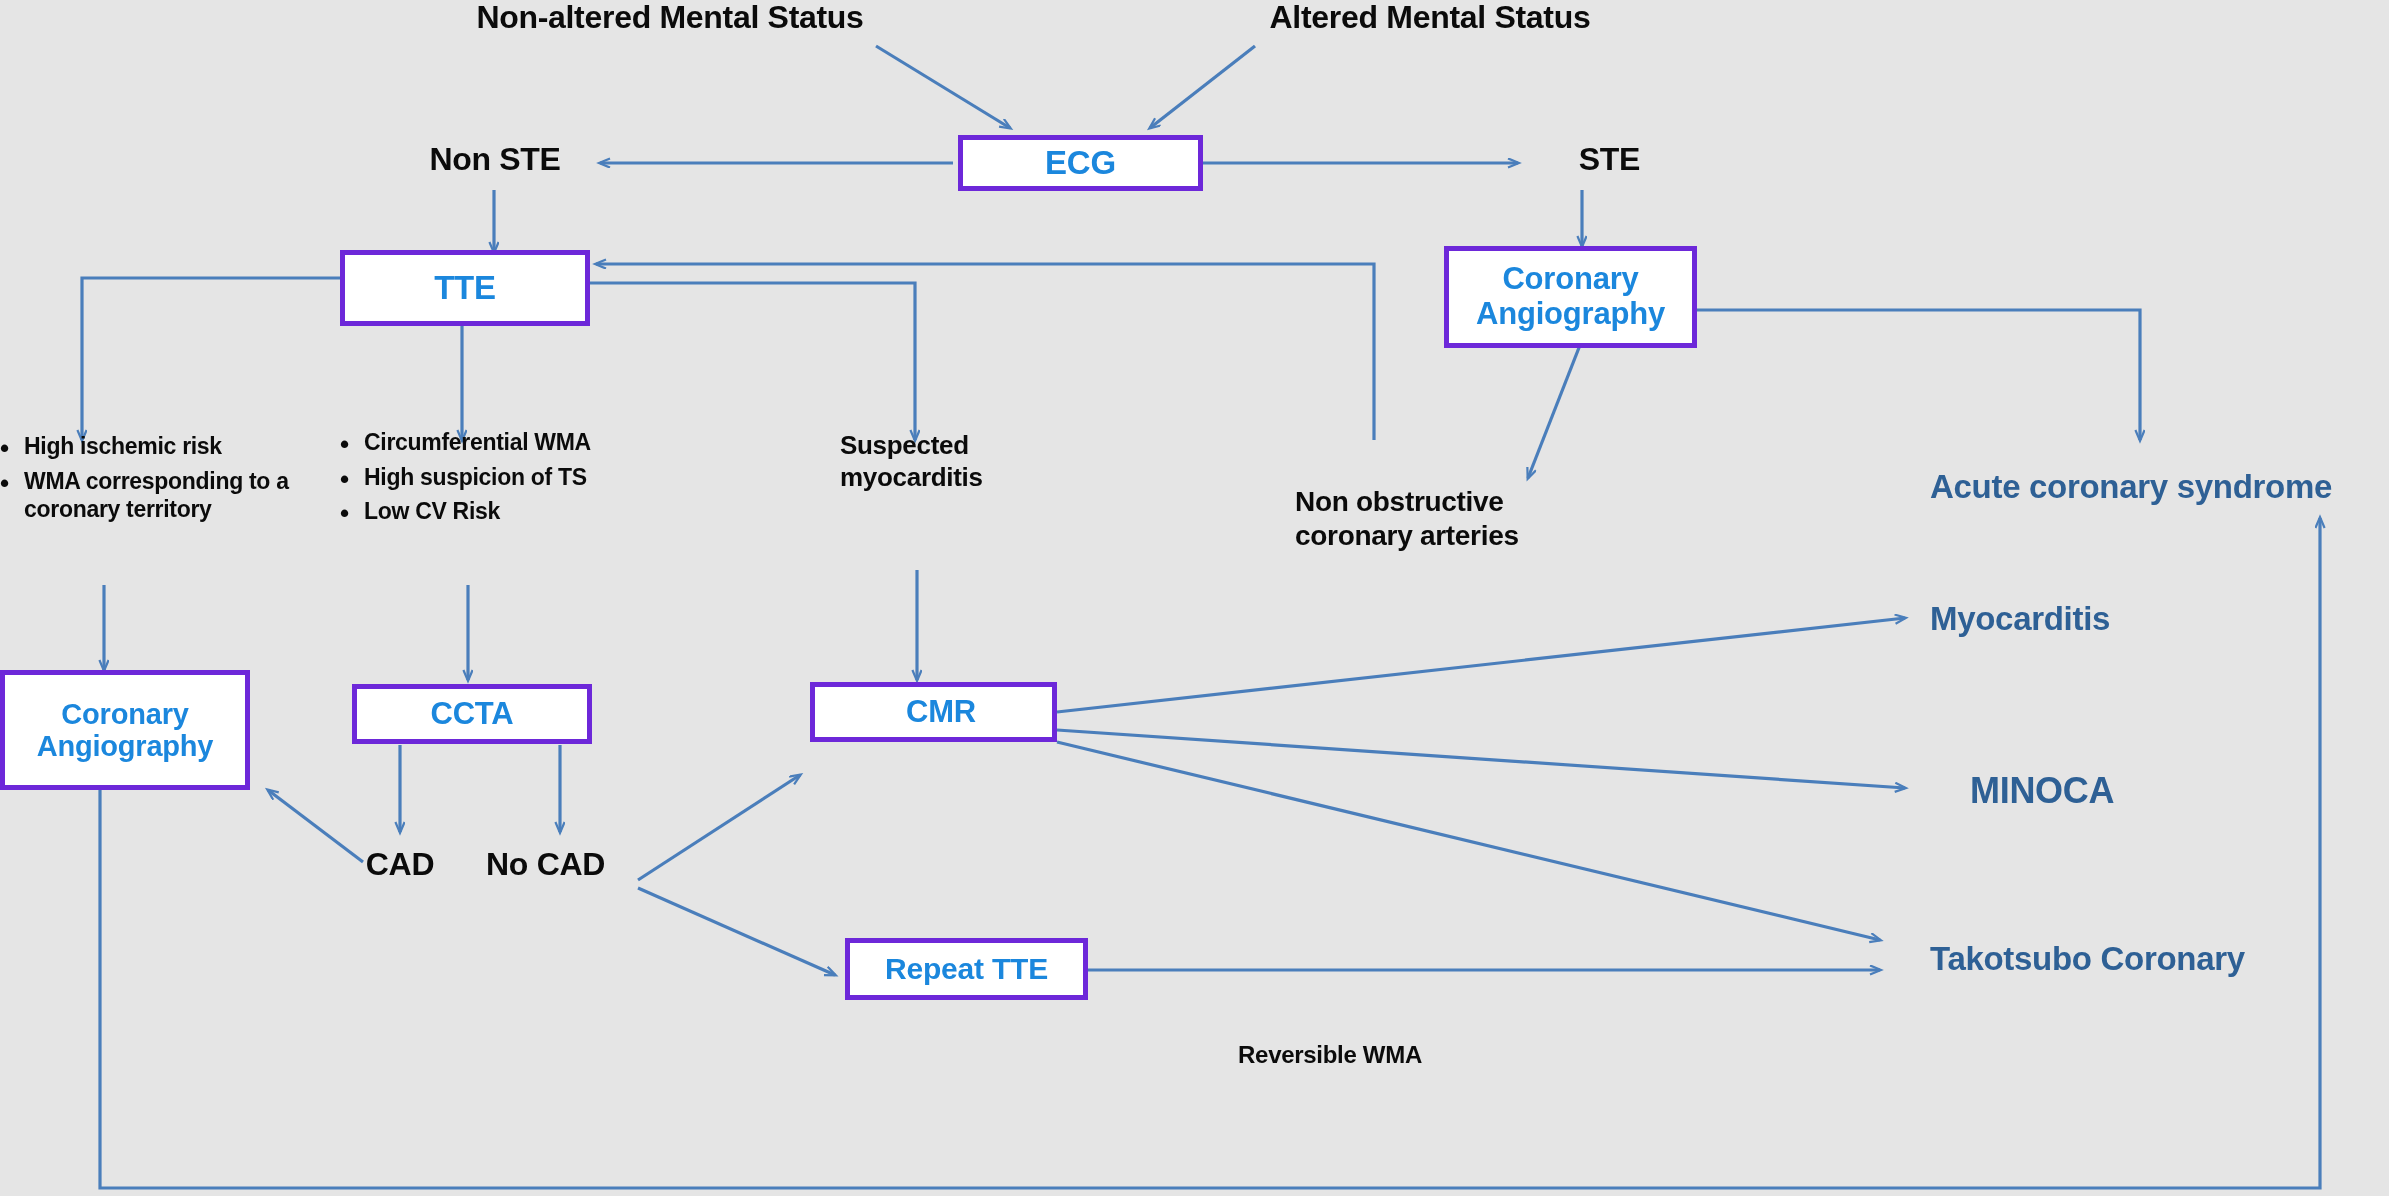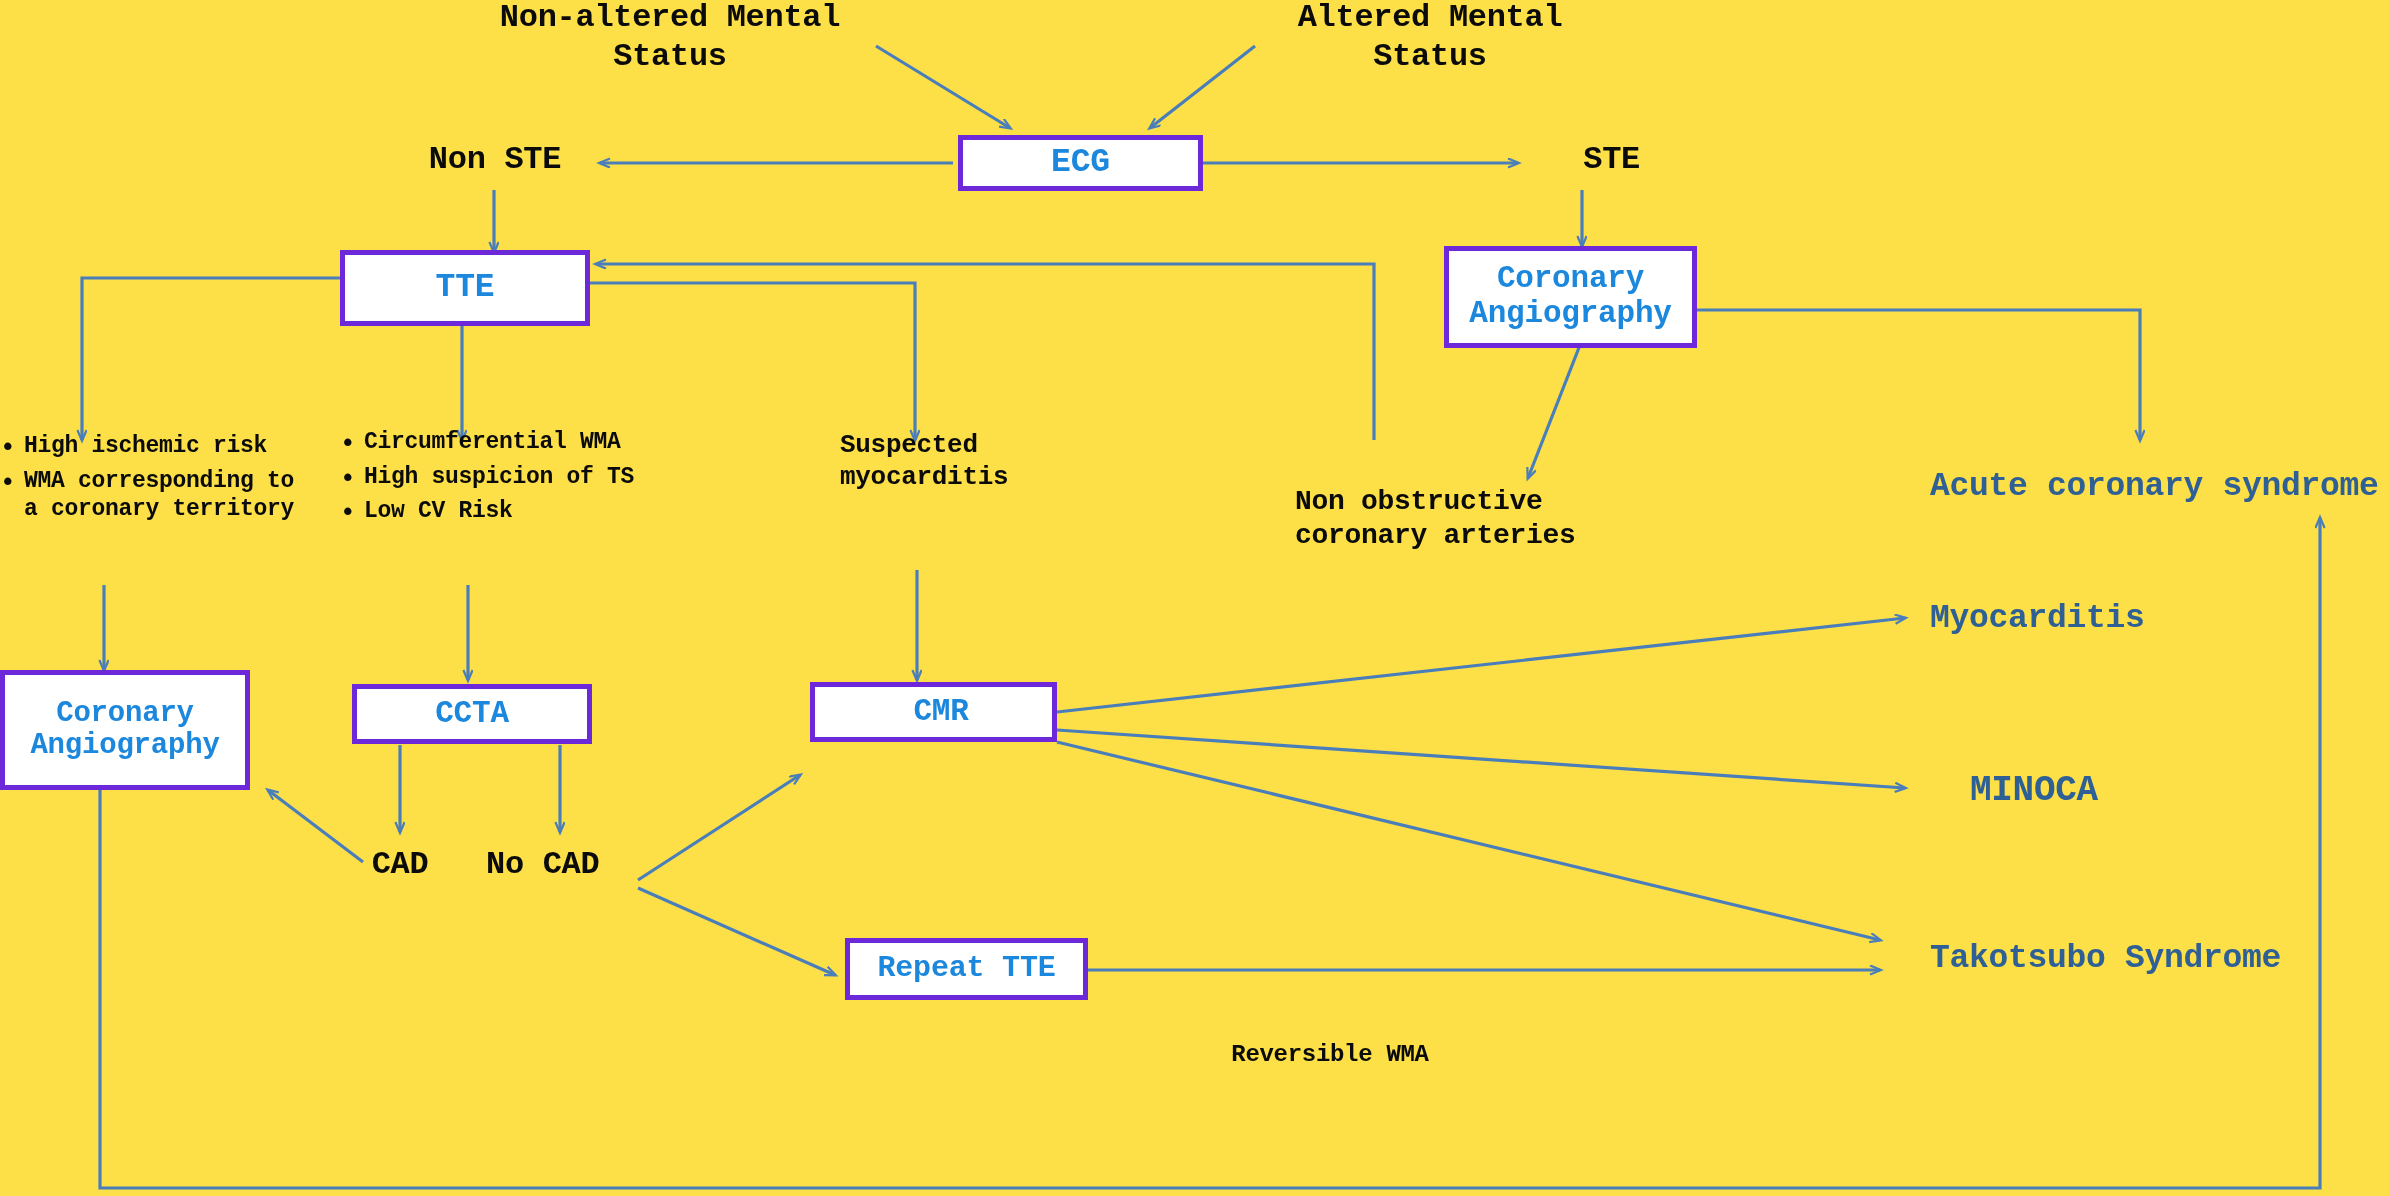--- a/index.html
+++ b/index.html
@@ -1,23 +1,22 @@
 <!DOCTYPE html>
 <html><head>
 <meta charset="utf-8">
 <style>
   html,body{margin:0;padding:0;background:#ffffff;}
   body{font-family:"Liberation Sans",sans-serif;}
   #canvas{
     position:relative;
     width:2389px;
     height:1196px;
-    background:#fde047;
+    background:#e5e5e5;
     overflow:hidden;
-    font-family:Liberation Mono, monospace;
   }
   #wires{position:absolute;left:0;top:0;width:2389px;height:1196px;}
   .node{position:absolute;box-sizing:border-box;}
 
   
   .box{
     border:5px solid #6d28d9;
     background:#ffffff;
     color:#1b87dd;
     font-weight:bold;
@@ -163,21 +162,21 @@
 
   <div class="node lbl" style="left:1295px;top:485px;width:320px;font-size:28px;text-align:left;">Non obstructive
 coronary arteries</div>
 
   <div class="node outcome" style="left:1930px;top:468px;font-size:33px;">Acute coronary syndrome</div>
 
   <div class="node outcome" style="left:1930px;top:600px;font-size:33px;">Myocarditis</div>
 
   <div class="node outcome" style="left:1970px;top:770px;font-size:36px;">MINOCA</div>
 
-  <div class="node outcome" style="left:1930px;top:940px;font-size:33px;">Takotsubo Syndrome</div>
+  <div class="node outcome" style="left:1930px;top:940px;font-size:33px;">Takotsubo Coronary</div>
 
   <div class="node box" style="left:0px;top:670px;width:250px;height:120px;font-size:29px;">Coronary
 Angiography</div>
 
   <div class="node box" style="left:352px;top:684px;width:240px;height:60px;font-size:31px;">CCTA</div>
 
   <div class="node box" style="left:810px;top:682px;width:247px;height:60px;font-size:31px;padding-left:15px;">CMR</div>
 
   <div class="node box" style="left:845px;top:938px;width:243px;height:62px;font-size:30px;">Repeat TTE</div>
 

